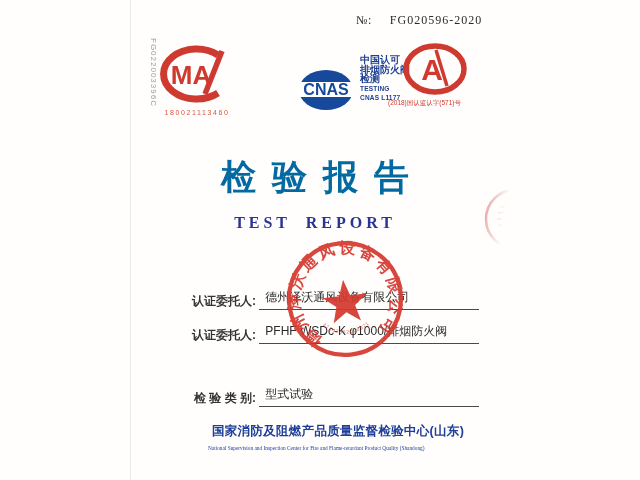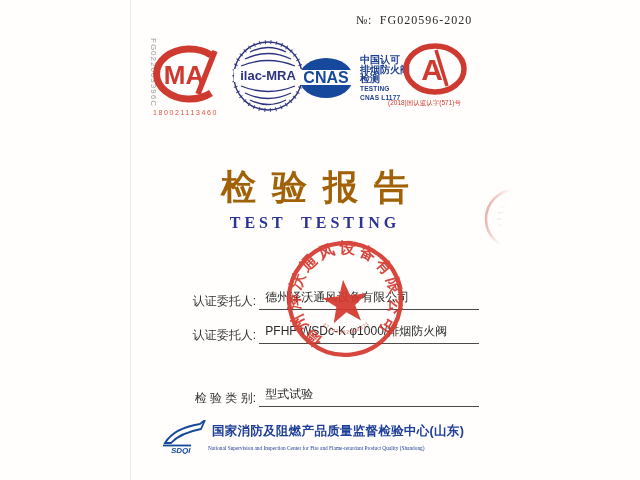--- a/index.html
+++ b/index.html
@@ -6,47 +6,47 @@
   .page {
     position:relative; width:640px; height:480px; background:#fffefd;
     overflow:hidden; font-family:"Liberation Sans","DejaVu Sans",sans-serif;
   }
   .abs { position:absolute; }
   .fold-line { left:130px; top:0; width:1px; height:480px; background:#ececea; }
 
   
   .report-no { left:356px; top:13px; font-family:"Liberation Serif","DejaVu Serif",serif;
     font-size:12px; color:#2a2a2a; letter-spacing:.5px; }
-  .report-no .no-val { margin-left:8px; letter-spacing:1px; }
+  .report-no .no-val { margin-left:18px; letter-spacing:1px; }
   .side-code { left:149px; top:38px; writing-mode:vertical-rl; font-size:8px;
     color:#9a9a9a; letter-spacing:1px; height:84px; }
 
   
-  .cma { left:153px; top:44px; width:74px; }
+  .cma { left:160px; top:44px; width:74px; text-align:center; }
   .cma-num { margin-top:1px; font-size:7px; color:#e0503c; letter-spacing:1.6px; white-space:nowrap; }
   .ilac { left:231px; top:37px; }
-  .cnas { left:298px; top:56px; }
+  .cnas { left:298px; top:68px; }
   .cnas-caption { left:360px; top:55px; color:#1d3f91; line-height:9.5px; white-space:nowrap; }
   .cnas-caption .cn { font-size:10px; font-weight:bold; }
   .cnas-caption .en { font-size:6.5px; font-weight:bold; letter-spacing:.2px; }
   .cal { left:402px; top:43px; }
   .cal-caption { left:388px; top:99px; font-size:6.5px; color:#cf3a30; white-space:nowrap; }
 
   
-  .title-cn { left:150px; top:164px; width:330px; text-align:center;
+  .title-cn { left:150px; top:154px; width:330px; text-align:center;
     font-family:"Liberation Serif","DejaVu Serif",serif; font-weight:bold;
-    font-size:35px; color:#a16207; letter-spacing:16px; text-indent:16px; }
+    font-size:35px; color:#0369a1; letter-spacing:16px; text-indent:16px; }
   .title-en { left:150px; top:214px; width:330px; text-align:center;
     font-family:"Liberation Serif","DejaVu Serif",serif; font-weight:bold;
     font-size:16px; color:#2b3492; letter-spacing:4px; word-spacing:7px; }
 
   
   .frow { position:absolute; left:168px; white-space:nowrap; font-size:12px; color:#2a2a2a; }
   .frow-1 { top:289px; } .frow-2 { top:323px; } .frow-3 { top:354px;margin-top:32px; }
-  .flabel { display:inline-block; width:88px; text-align:right; font-weight:400; color:#333; }
+  .flabel { display:inline-block; width:88px; text-align:right; font-weight:700; color:#333; }
   .fvalue { display:inline-block; width:212px; border-bottom:1.5px solid #4a4a4a;
     padding:0 2px 3px 6px; vertical-align:bottom; }
 
   
   .seal { left:282px; top:236px; width:126px; height:126px; opacity:.92; transform:rotate(-6deg); }
   
   .ghost-seal { left:471px; top:186px; width:52px; height:66px; opacity:.8;
     -webkit-mask-image:linear-gradient(100deg,#000 25%,transparent 62%);
     mask-image:linear-gradient(100deg,#000 25%,transparent 62%); }
 
@@ -72,36 +72,20 @@
 
   <div class="abs cma">
     <svg width="74" height="60" viewBox="0 0 74 60">
       <path d="M 58,11 A 33,25 0 1 0 58,49" fill="none" stroke="#cf3a30" stroke-width="7"></path>
       <text x="31" y="40" font-size="26" font-weight="bold" text-anchor="middle" fill="#cf3a30">MA</text>
       <path d="M 45,50 L 62,7" stroke="#cf3a30" stroke-width="5.5"></path>
     </svg>
     <div class="cma-num">180021113460</div>
   </div>
 
-  <div class="abs ilac">
-    <svg width="74" height="78" viewBox="0 0 74 78">
-      <circle cx="37" cy="39" r="34" fill="none" stroke="#2b3280" stroke-width="1.4"></circle>
-      <circle cx="37" cy="39" r="34" fill="none" stroke="#2b3280" stroke-width="4" stroke-dasharray="1,4.6" opacity=".85"></circle>
-      <g fill="none" stroke="#2b3280" stroke-width="1.3">
-        <path d="M 19,15 Q 37,6 55,15"></path>
-        <path d="M 14,22 Q 37,11 60,22"></path>
-        <path d="M 10,29 Q 37,18 64,29"></path>
-        <path d="M 10,49 Q 37,60 64,49"></path>
-        <path d="M 14,56 Q 37,67 60,56"></path>
-        <path d="M 19,63 Q 37,72 55,63"></path>
-      </g>
-      <rect x="3" y="32" width="68" height="13" fill="#ffffff"></rect>
-      <text x="37" y="43" text-anchor="middle" font-size="13" font-weight="bold" fill="#2b3280">ilac-MRA</text>
-    </svg>
-  </div>
 
   <div class="abs cnas">
     <svg width="56" height="44" viewBox="0 0 56 44">
       <ellipse cx="28" cy="22" rx="27" ry="20" fill="#16489c"></ellipse>
       <rect x="0" y="14" width="56" height="15" fill="#ffffff"></rect>
       <text x="28" y="27" text-anchor="middle" font-size="16" font-weight="bold" fill="#16489c">CNAS</text>
     </svg>
   </div>
   <div class="abs cnas-caption">
     <div class="cn">中国认可</div>
@@ -114,21 +98,21 @@
   <div class="abs cal">
     <svg width="66" height="52" viewBox="0 0 66 52">
       <ellipse cx="33" cy="26" rx="29" ry="23" fill="none" stroke="#cf3a30" stroke-width="5.5"></ellipse>
       <text x="30" y="37" text-anchor="middle" font-size="30" font-weight="bold" fill="#cf3a30">A</text>
       <path d="M 34,7 L 45,43" stroke="#cf3a30" stroke-width="3.5"></path>
     </svg>
   </div>
   <div class="abs cal-caption">(2018)国认监认字(571)号</div>
 
   <div class="abs title-cn">检验报告</div>
-  <div class="abs title-en">TEST TESTING</div>
+  <div class="abs title-en">TEST REPORT</div>
 
   <div class="abs ghost-seal">
     <svg width="80" height="66" viewBox="0 0 80 66">
       <circle cx="44" cy="33" r="29" fill="none" stroke="#de8a84" stroke-width="2.5"></circle>
       <g stroke="#d98b85" stroke-width="1.7" opacity=".85">
         <path d="M 35,15 l 8,-3"></path>
           <path d="M 30,21 l 9,-2"></path>
           <path d="M 27,27 l 10,-2"></path>
         <path d="M 26,33 l 10,0"></path>
           <path d="M 27,39 l 10,1"></path>
@@ -161,23 +145,16 @@
       <text font-size="15.5" font-weight="bold" fill="#d4382e">
         <textPath href="#sealTextArc" textLength="222" lengthAdjust="spacing">德州泽沃通风设备有限公司</textPath>
       </text>
       <polygon transform="translate(62,66)" fill="#d4382e" points="0,-23 5.4,-7.4 21.9,-7.1 9.3,3 13.5,18.6 0,9.2 -13.5,18.6 -9.3,3 -21.9,-7.1 -5.4,-7.4"></polygon>
       <text font-size="4.6" fill="#d4382e">
         <textPath href="#sealNumArc" startOffset="2" textLength="50">37142302000971</textPath>
       </text>
     </svg>
   </div>
 
-  <div class="abs footer-logo">
-    <svg width="46" height="34" viewBox="0 0 46 34">
-      <path d="M 4,23 Q 13,8 39,4 L 44,0 L 40,9 Q 19,13 10,23 Z" fill="none" stroke="#16489c" stroke-width="1.8"></path>
-      <path d="M 2,25.5 L 30,25.5" stroke="#16489c" stroke-width="1.8"></path>
-      <text x="10" y="33" font-size="8" font-style="italic" font-weight="bold" fill="#16489c">SDQI</text>
-    </svg>
-  </div>
   <div class="abs footer-cn">国家消防及阻燃产品质量监督检验中心(山东)</div>
   <div class="abs footer-en">National Supervision and Inspection Center for Fire and Flame-retardant Product Quality (Shandong)</div>
 
 </div>
 
 </body></html>

